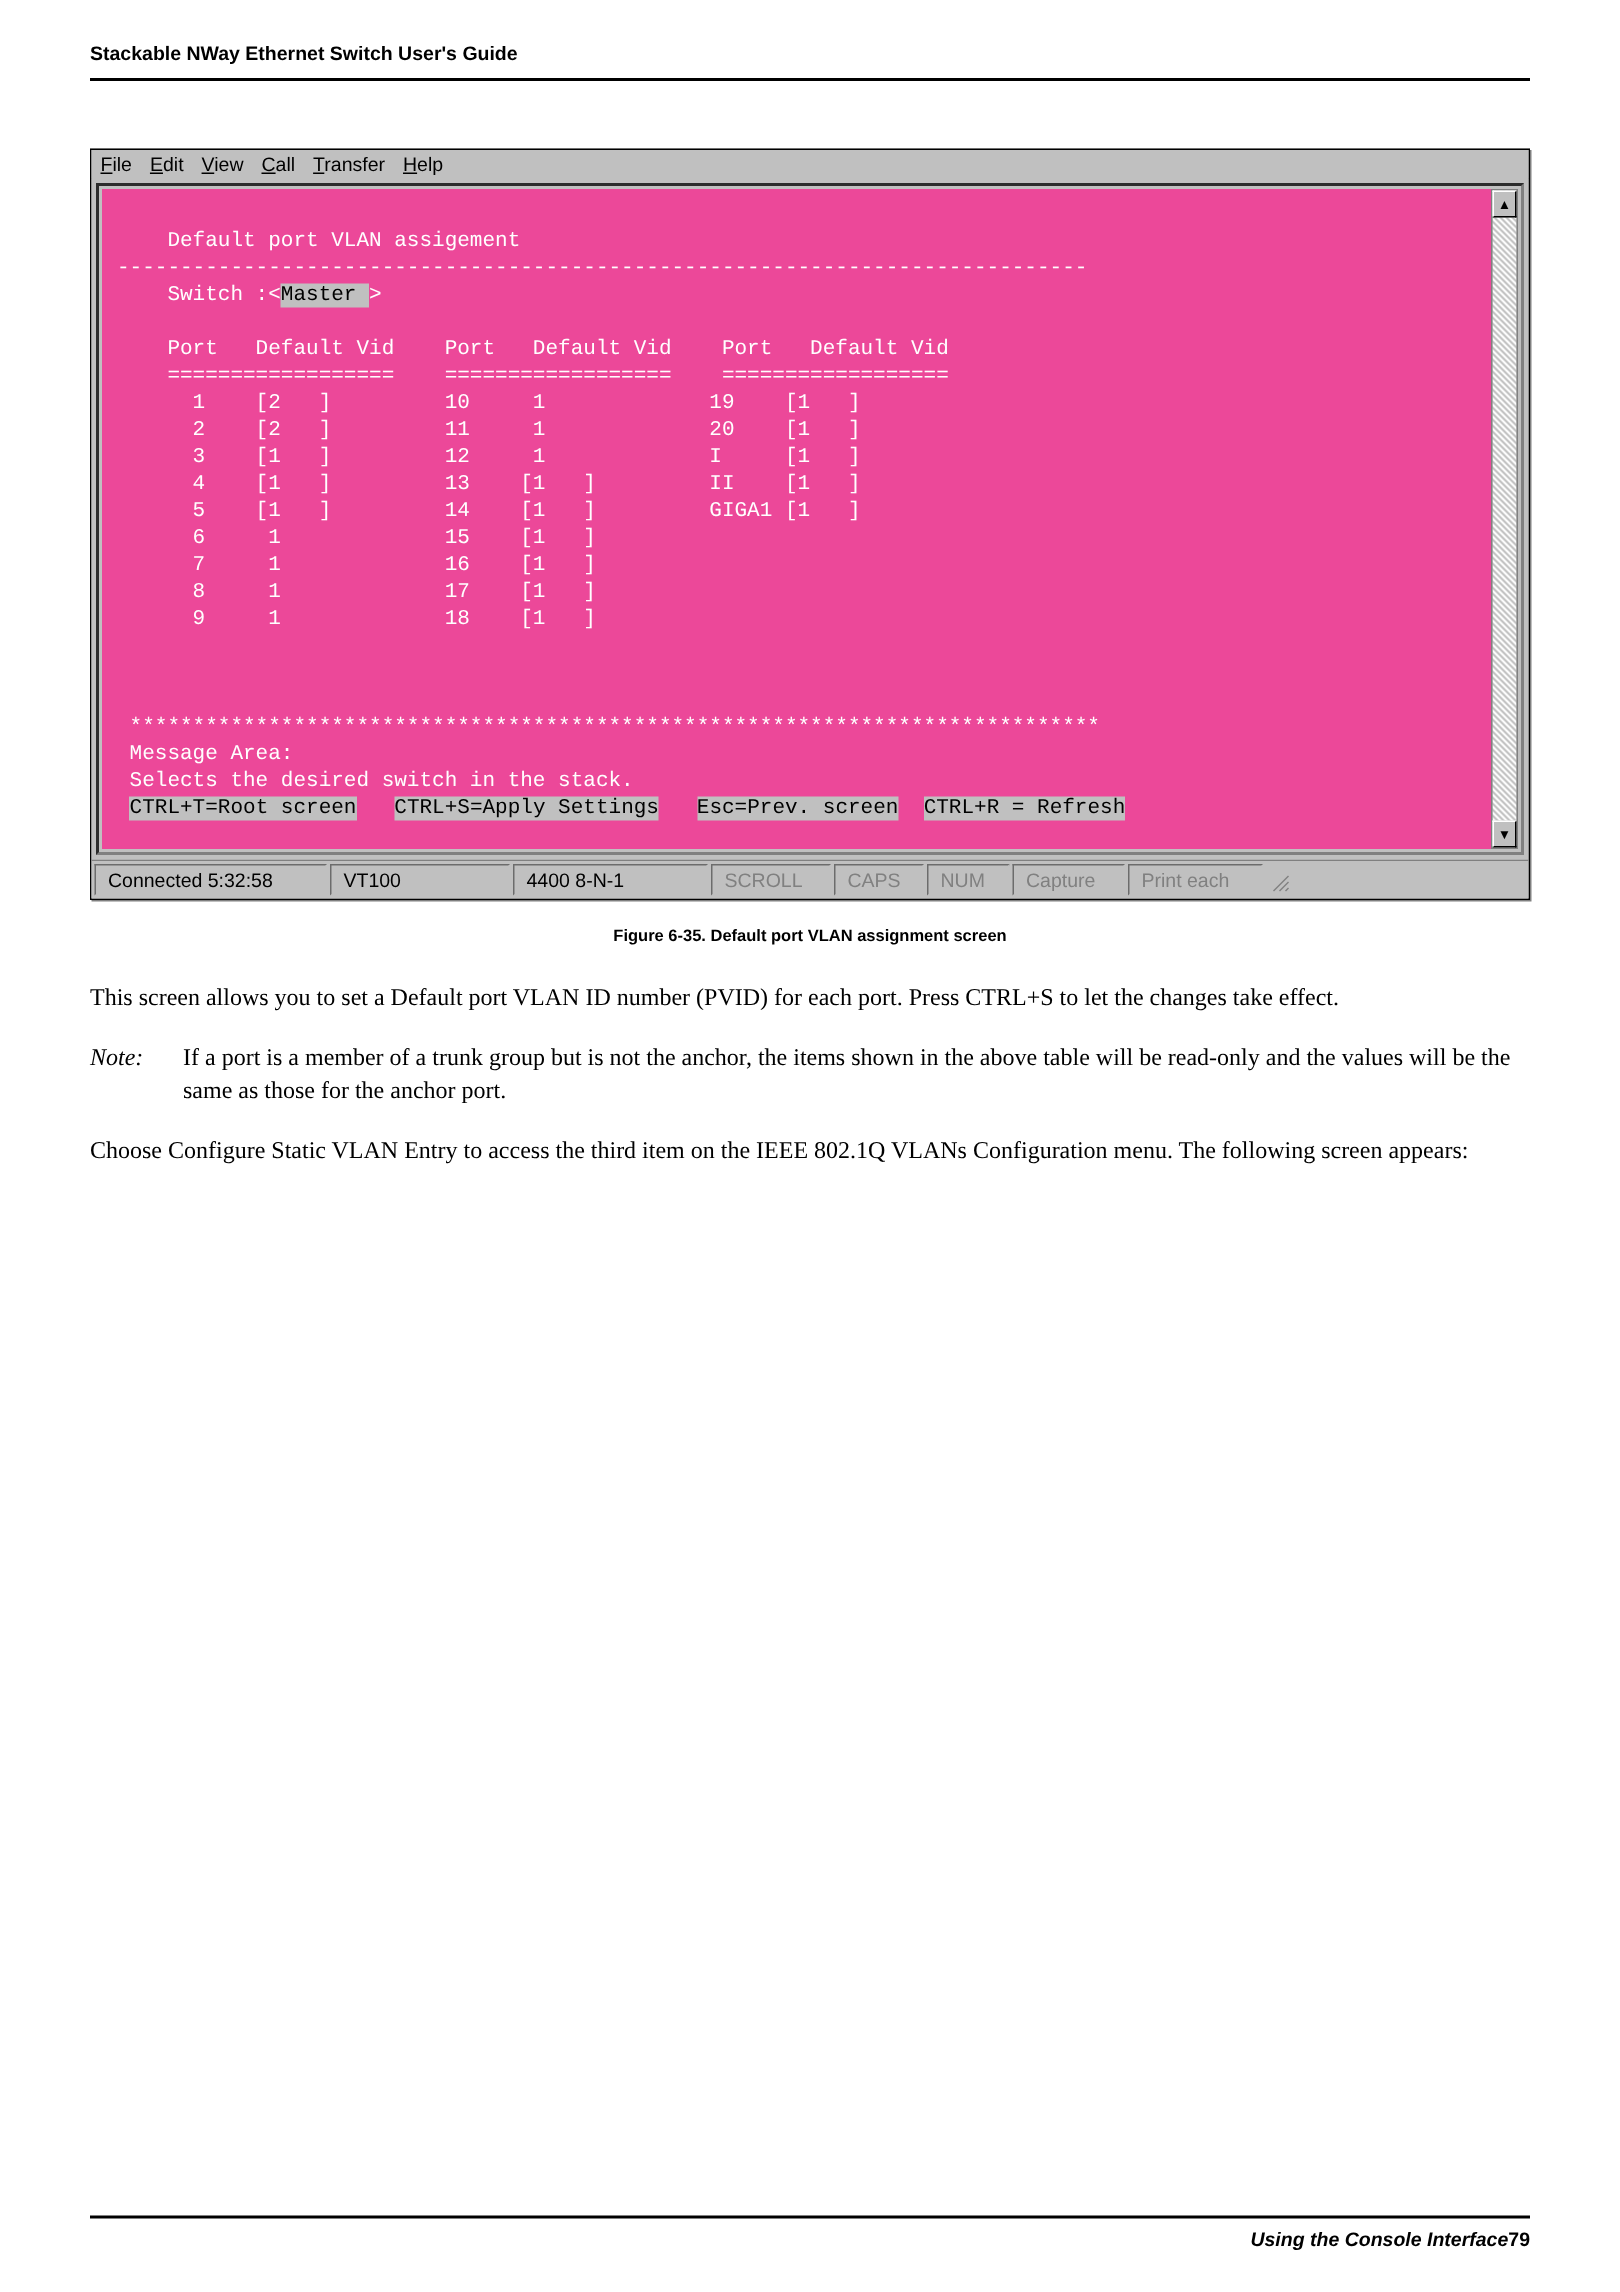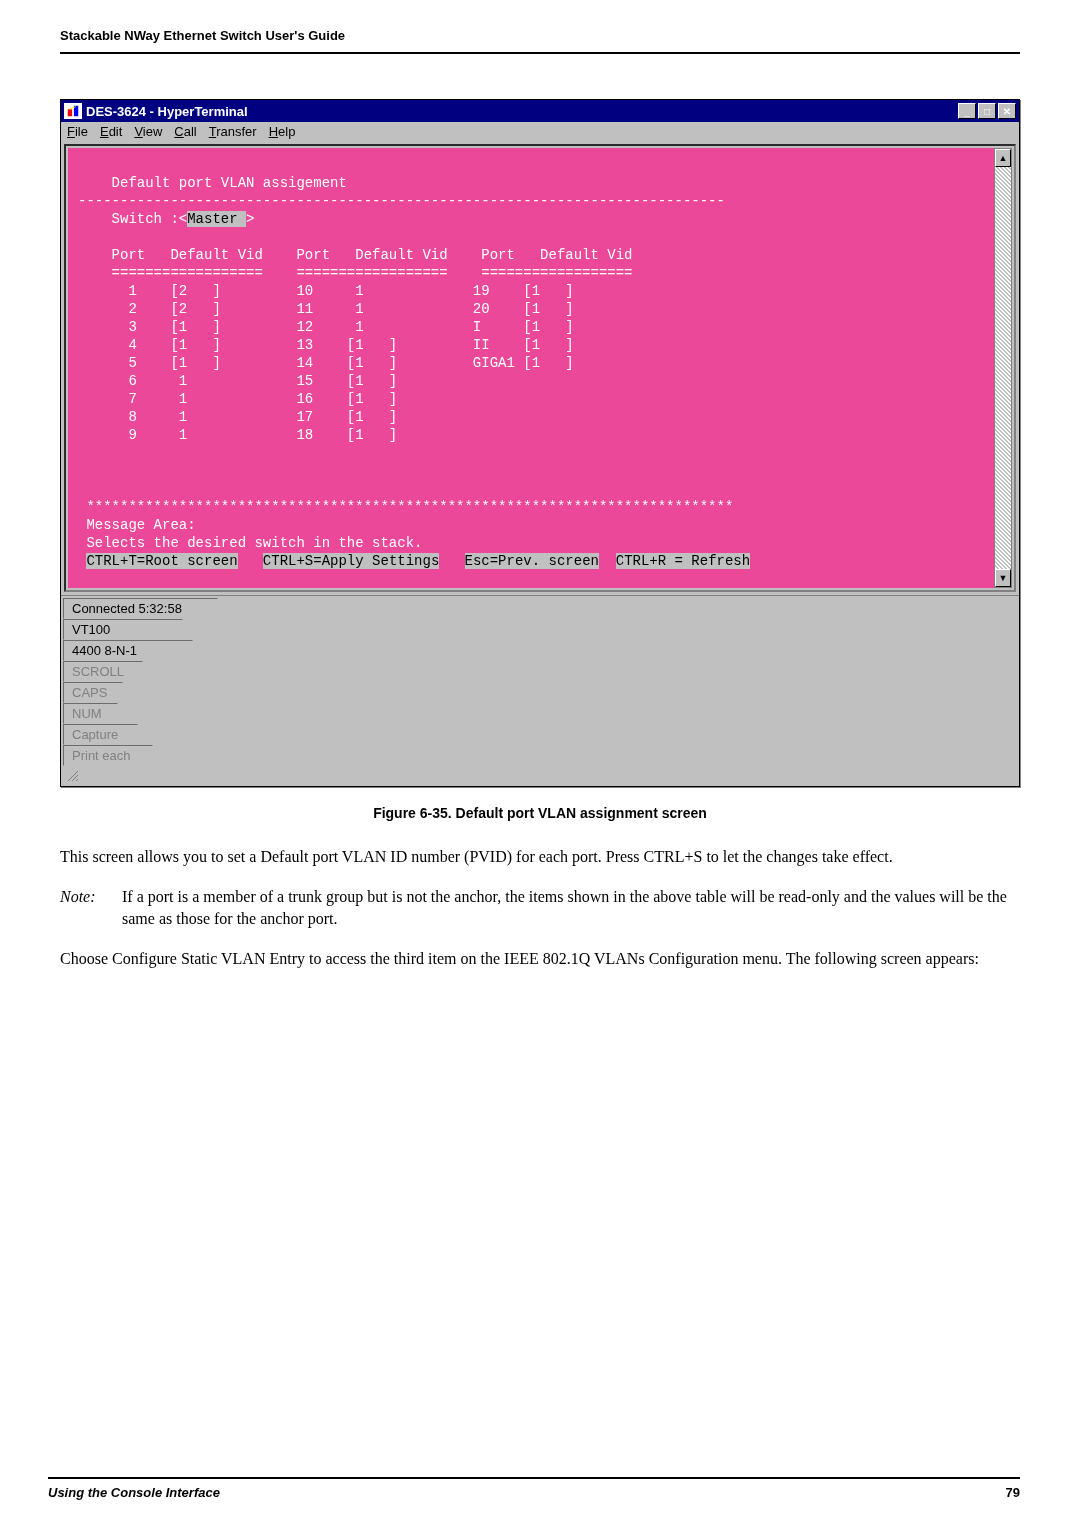--- a/index.html
+++ b/index.html
@@ -138,21 +138,20 @@
     .scroll-track {
       flex: 1;
     }
     .statusbar {
       background: #c0c0c0;
       border-top: 1px solid #808080;
       display: flex;
       font-family: "MS Sans Serif", Arial, sans-serif;
       font-size: 13px;
       padding: 2px;
-      flex-direction: column;
     }
     .status-pane {
       border: 1px inset #c0c0c0;
       padding: 2px 8px;
       margin-right: 2px;
     }
     .status-pane.dim {
       color: #808080;
     }
     .status-pane.w1 { width: 155px; }
@@ -166,21 +165,21 @@
     .grip {
       width: 18px;
       display: flex;
       align-items: flex-end;
       justify-content: flex-end;
       padding: 2px;
     }
     .figure-caption {
       text-align: center;
       font-weight: bold;
-      font-size: 14px;
+      font-size: 11px;
       margin: 18px 60px 25px 60px;
     }
     .body-text {
       font-family: Georgia, serif;
       font-size: 16px;
       line-height: 22px;
       margin: 0 60px 18px 60px;
     }
     .note-row {
       font-family: Georgia, serif;
@@ -190,59 +189,44 @@
       display: flex;
     }
     .note-label {
       font-style: italic;
       width: 62px;
       flex-shrink: 0;
     }
     .footer {
       position: absolute;
       bottom: 28px;
-      left: 48px;
+      left: 60px;
       right: 60px;
       border-top: 2px solid #000;
       padding-top: 6px;
       display: flex;
-      justify-content: space-between;
+      justify-content: flex-end;
       font-family: Arial, sans-serif;
       font-size: 13px;
       font-weight: bold;
       font-style: italic;
     }
     .footer .pnum {
       font-style: normal;
     }
   </style>
 </head>
 <body>
 
 <div class="page-header-wrap">
   <div style="font-weight:bold;font-size:13px;padding-bottom:6px;">Stackable NWay Ethernet Switch User's Guide</div>
 </div>
 <div class="hline"></div>
 
 <div class="terminal-window">
-  <div class="titlebar">
-    <div class="titlebar-icon">
-      <svg viewBox="0 0 16 16">
-          <rect x="2" y="6" width="5" height="8" fill="#ff0000"></rect>
-          <rect x="9" y="2" width="5" height="12" fill="#0000ff"></rect>
-          <path d="M4 6 L11 3" stroke="#ffff00" stroke-width="1"></path>
-        </svg>
-    </div>
-    <span class="titlebar-text">DES-3624 - HyperTerminal</span>
-    <div class="titlebar-buttons">
-      <div class="titlebar-btn">_</div>
-      <div class="titlebar-btn">□</div>
-      <div class="titlebar-btn">✕</div>
-    </div>
-  </div>
   <div class="menubar">
     <span><span class="ul">F</span>ile</span>
     <span><span class="ul">E</span>dit</span>
     <span><span class="ul">V</span>iew</span>
     <span><span class="ul">C</span>all</span>
     <span><span class="ul">T</span>ransfer</span>
     <span><span class="ul">H</span>elp</span>
   </div>
   <div class="terminal-area">
     <div class="terminal-inner-border">

